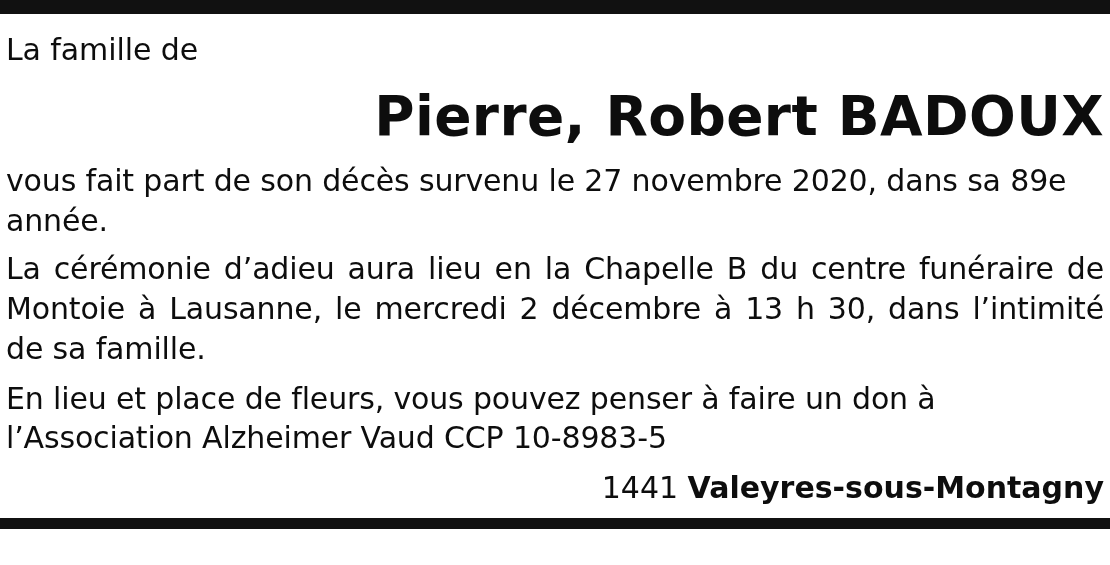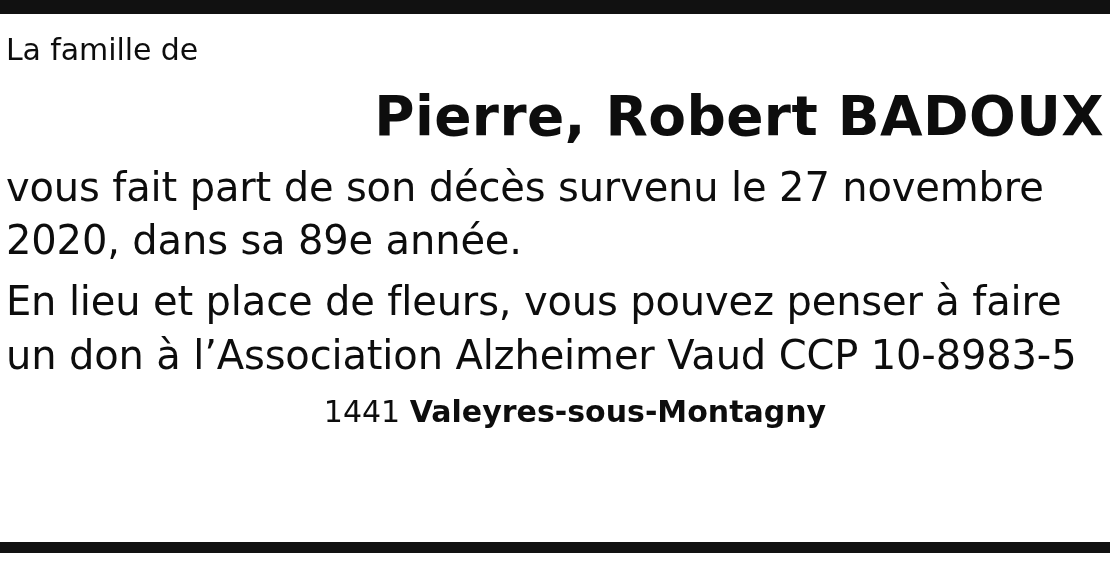--- a/index.html
+++ b/index.html
@@ -10,21 +10,21 @@
   body {
     width: 1110px;
     height: 565px;
     font-family: "DejaVu Sans", sans-serif;
     color: #0d0d0d;
     overflow: hidden;
   }
   .notice {
     position: relative;
     width: 1110px;
-    height: 553px;
+    height: 468px;
     box-sizing: border-box;
     display: flex;
     flex-direction: column;
   }
   .rule-top {
     width: 100%;
     height: 14px;
     background: #111111;
     flex: none;
   }
@@ -48,39 +48,39 @@
   .name {
     text-align: right;
     font-weight: bold;
     font-size: 55px;
     line-height: 1.18;
     letter-spacing: 0.4px;
     margin-top: 14px;
     margin-bottom: 12px;
   }
   .para {
-    font-size: 40px;
+    font-size: 30px;
     line-height: 1.33;
     letter-spacing: -0.15px;
     margin: 0 0 10px 0;
   }
   .para.justify {
     text-align: justify;
     text-align-last: left;
   }
   .para.tight {
     margin-bottom: 8px;
   }
   .addr-line {
     font-size: 30px;
     line-height: 1.33;
     margin: 0;
   }
   .addr-city {
-    text-align: center;
+    text-align: right;
     font-size: 30px;
     line-height: 1.33;
     margin: 0 0 10px 0;
     padding-left: 40px;
   }
   .addr-city b {
     font-weight: bold;
   }
 </style>
 </head>
@@ -91,20 +91,21 @@
   <div class="rule-top"></div>
 
   <div class="body-area">
 
     <div class="line-intro">La famille de</div>
 
     <div class="name">Pierre, Robert BADOUX</div>
 
     <p class="para tight">vous fait part de son décès survenu le 27 novembre 2020, dans sa 89e année.</p>
 
+    <p class="para justify">La cérémonie d’adieu aura lieu en la Chapelle B du centre funéraire de Montoie à Lausanne, le mercredi 2 décembre à 13 h 30, dans l’intimité de sa famille.</p>
 
     <p class="para">En lieu et place de fleurs, vous pouvez penser à faire un don à l’Association Alzheimer Vaud CCP 10-8983-5</p>
 
 
     <p class="addr-city"><span>1441 </span><b>Valeyres-sous-Montagny</b></p>
 
   </div>
 
   <div class="rule-bottom"></div>
 

